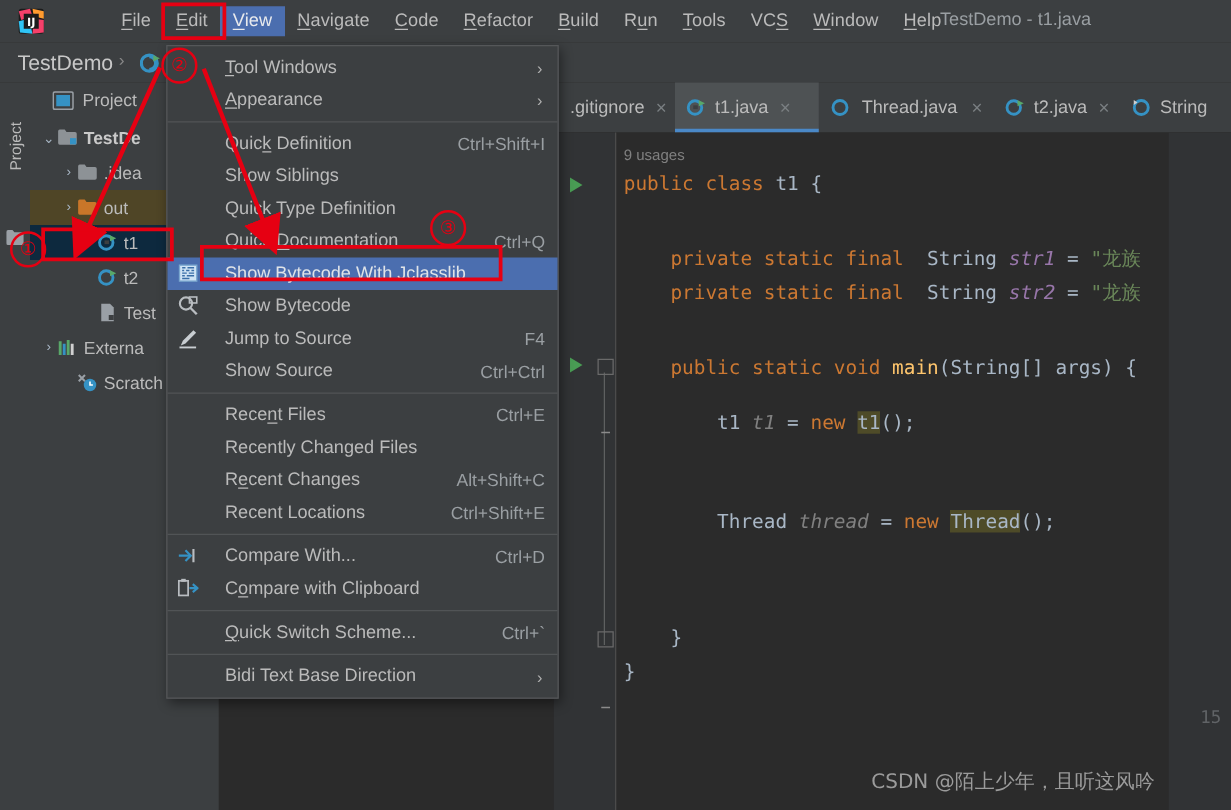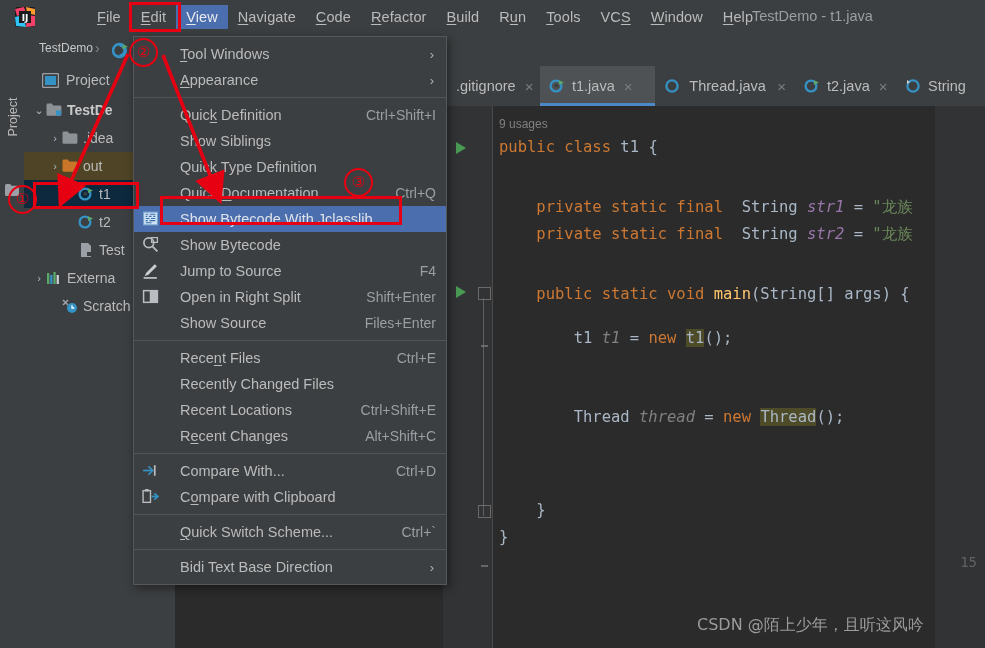--- a/index.html
+++ b/index.html
@@ -25,21 +25,21 @@
   .menubar .mi.active{background:#4b6eaf;color:#e8eaed;}
   .win-title{
     position:absolute;left:752px;top:8px;font-size:14.5px;color:#9a9fa3;white-space:nowrap;
   }
 
   
   .navbar{
     position:absolute;left:0;top:34px;width:985px;height:32px;background:#3c3f41;
     border-bottom:1px solid #2b2b2b;
   }
-  .navbar .crumb{position:absolute;left:14px;top:7px;font-size:12px;color:#c8c8c8;margin-left:25px;}
+  .navbar .crumb{position:absolute;left:14px;top:7px;font-size:17px;color:#c8c8c8;}
   .navbar .crumb-sep{position:absolute;left:95px;top:6px;font-size:14px;color:#888;}
   .navbar .crumb-ic{position:absolute;left:112px;top:8px;}
 
   
   .toolstrip{
     position:absolute;left:0;top:66px;width:24px;height:582px;background:#3c3f41;
     border-right:1px solid #2b2b2b;
   }
   .toolstrip .vlabel{
     position:absolute;left:-22px;top:44px;width:70px;
@@ -385,21 +385,21 @@
           </svg>
       </div>
       <div class="fold" style="left:-15px;top:399px;">
         <svg width="11" height="11" viewBox="0 0 11 11">
             <path d="M2 6 H9" stroke="#8b8b8b" stroke-width="1.2"></path>
           </svg>
       </div>
     </div>
 
     <div class="editor-right-strip">
-      <div class="lineno" style="top:448px;">15</div>
+      <div class="lineno" style="top:460px;">15</div>
     </div>
   </div>
 
   <div class="caretbar"></div>
 
   <div class="menu" id="view-menu">
       <div class="mrow">
         <span class="mlabel"><u>T</u>ool Windows</span>
         <span class="marrow">›</span>
       </div>
@@ -445,49 +445,38 @@
         <span class="mic">
           <svg width="17" height="17" viewBox="0 0 16 16">
             <path d="M2.5 13.5 L4 10 L12 2 L14 4 L6 12 Z" fill="#c9ced2"></path>
             <path d="M1.5 15 H14" fill="none" stroke="#c9ced2" stroke-width="1.5"></path>
           </svg>
         </span>
         <span class="mlabel">Jump to Source</span>
         <span class="macc">F4</span>
       </div>
       <div class="mrow">
-        <span class="mic">
-          <svg width="17" height="17" viewBox="0 0 16 16">
-            <rect x="1.5" y="2.5" width="13" height="11" fill="none" stroke="#b9bdc1" stroke-width="1.4"></rect>
-            <path d="M8 2.5 V13.5" fill="none" stroke="#b9bdc1" stroke-width="1.4"></path>
-            <rect x="8" y="2.5" width="6.5" height="11" fill="#b9bdc1"></rect>
-          </svg>
-        </span>
-        <span class="mlabel">Open in Right Split</span>
-        <span class="macc">Shift+Enter</span>
-      </div>
-      <div class="mrow">
         <span class="mlabel">Show Source</span>
-        <span class="macc">Files+Enter</span>
+        <span class="macc">Ctrl+Ctrl</span>
       </div>
       <div class="msep"></div>
       <div class="mrow">
         <span class="mlabel">Rece<u>n</u>t Files</span>
         <span class="macc">Ctrl+E</span>
       </div>
       <div class="mrow">
         <span class="mlabel">Recently Changed Files</span>
       </div>
       <div class="mrow">
+        <span class="mlabel">R<u>e</u>cent Changes</span>
+        <span class="macc">Alt+Shift+C</span>
+      </div>
+      <div class="mrow">
         <span class="mlabel">Recent Locations</span>
         <span class="macc">Ctrl+Shift+E</span>
-      </div>
-      <div class="mrow">
-        <span class="mlabel">R<u>e</u>cent Changes</span>
-        <span class="macc">Alt+Shift+C</span>
       </div>
       <div class="msep"></div>
       <div class="mrow">
         <span class="mic">
           <svg width="17" height="17" viewBox="0 0 16 16">
             <path d="M1 8 H10" fill="none" stroke="#3592c4" stroke-width="1.6"></path>
             <path d="M6 4 L10 8 L6 12" fill="none" stroke="#3592c4" stroke-width="1.6"></path>
             <path d="M12 3 V13" fill="none" stroke="#b9bdc1" stroke-width="1.6"></path>
           </svg>
         </span>

